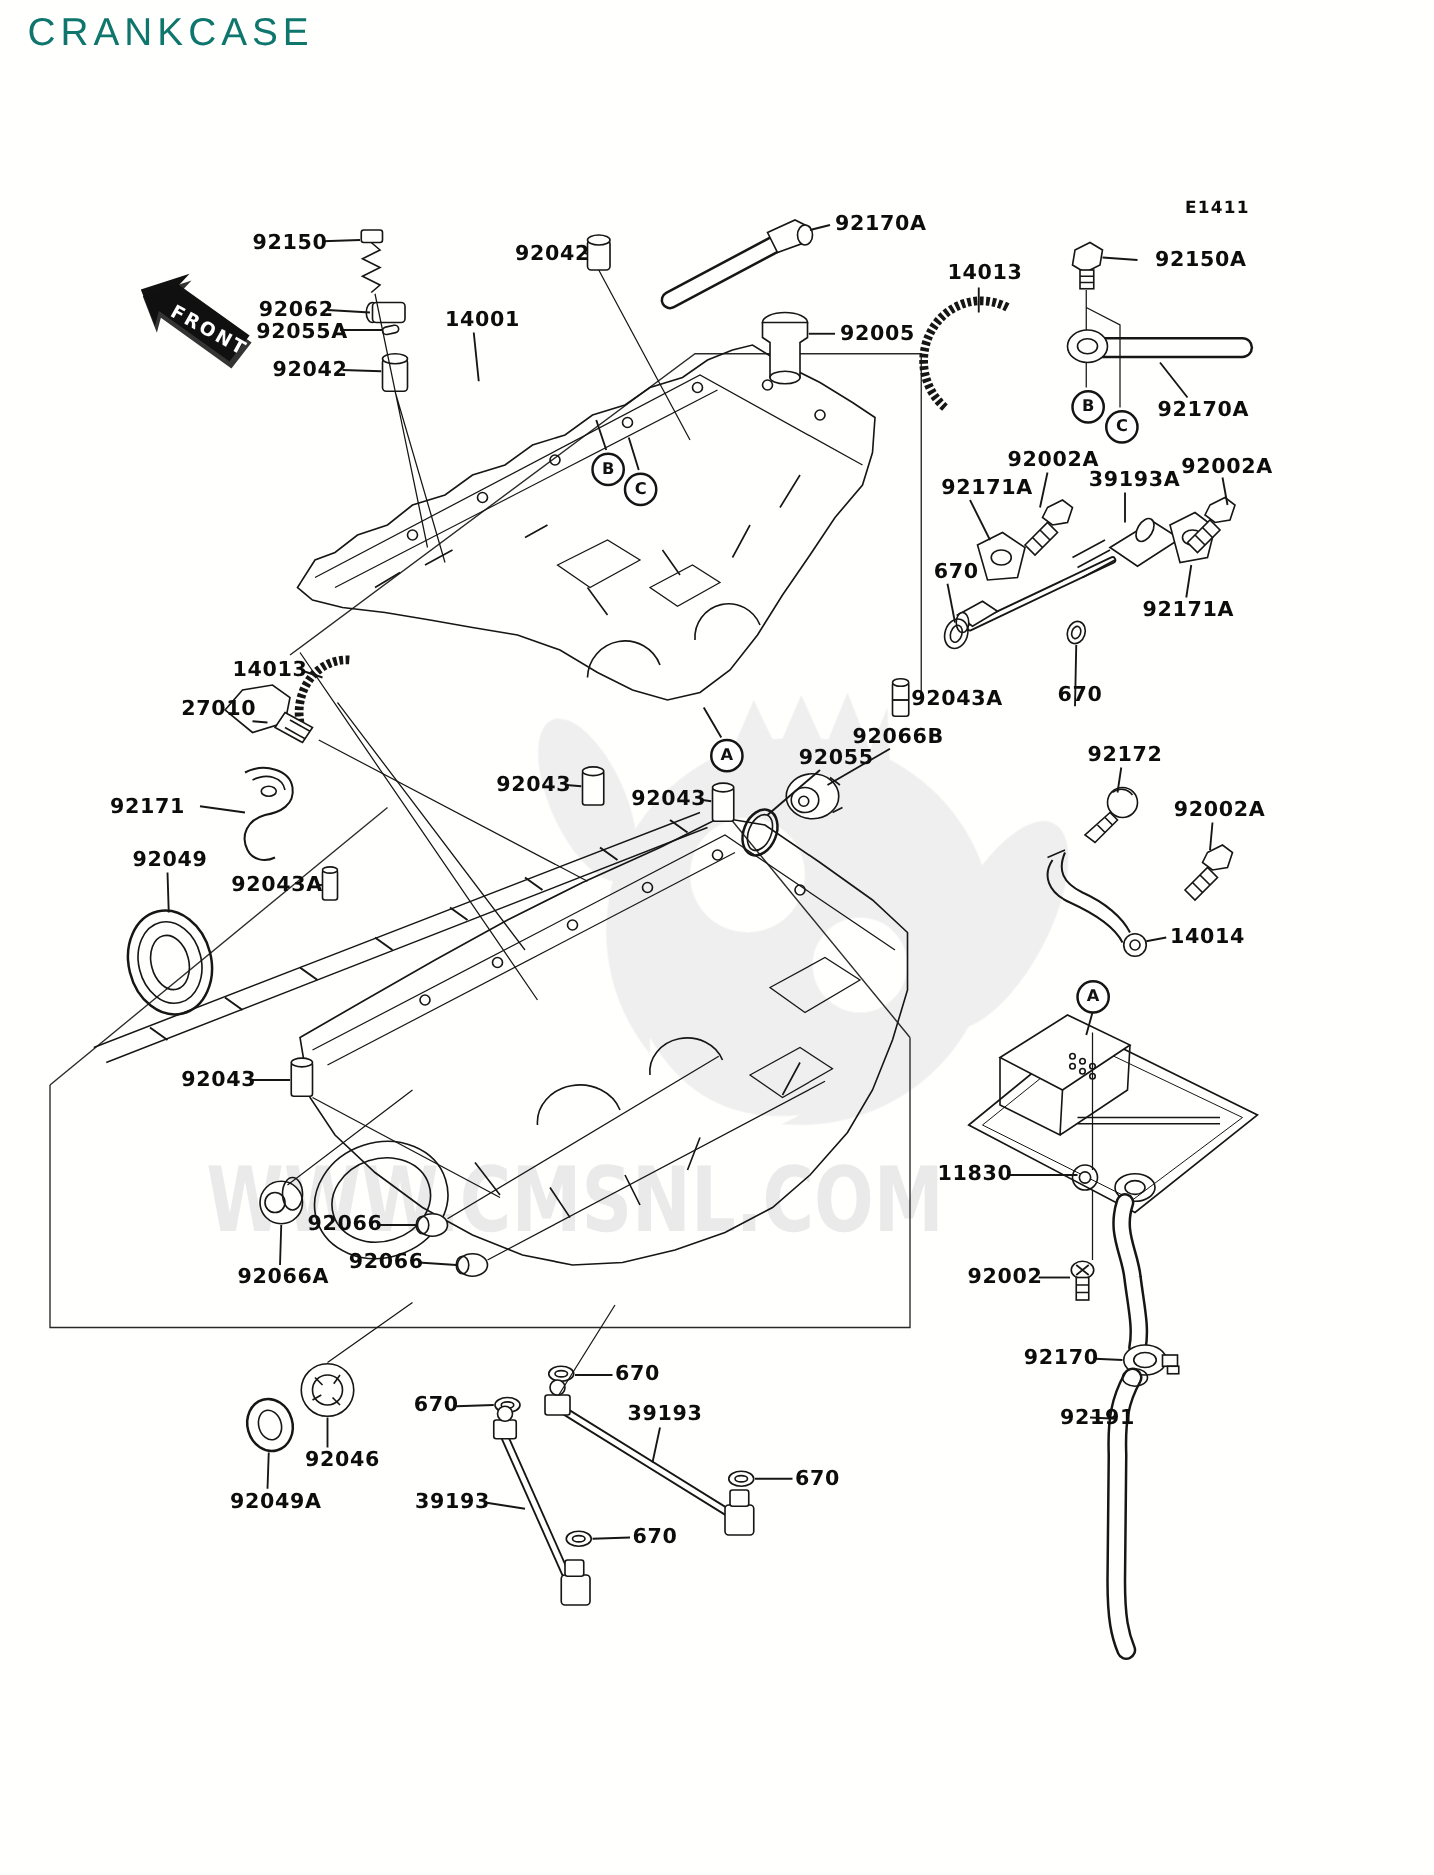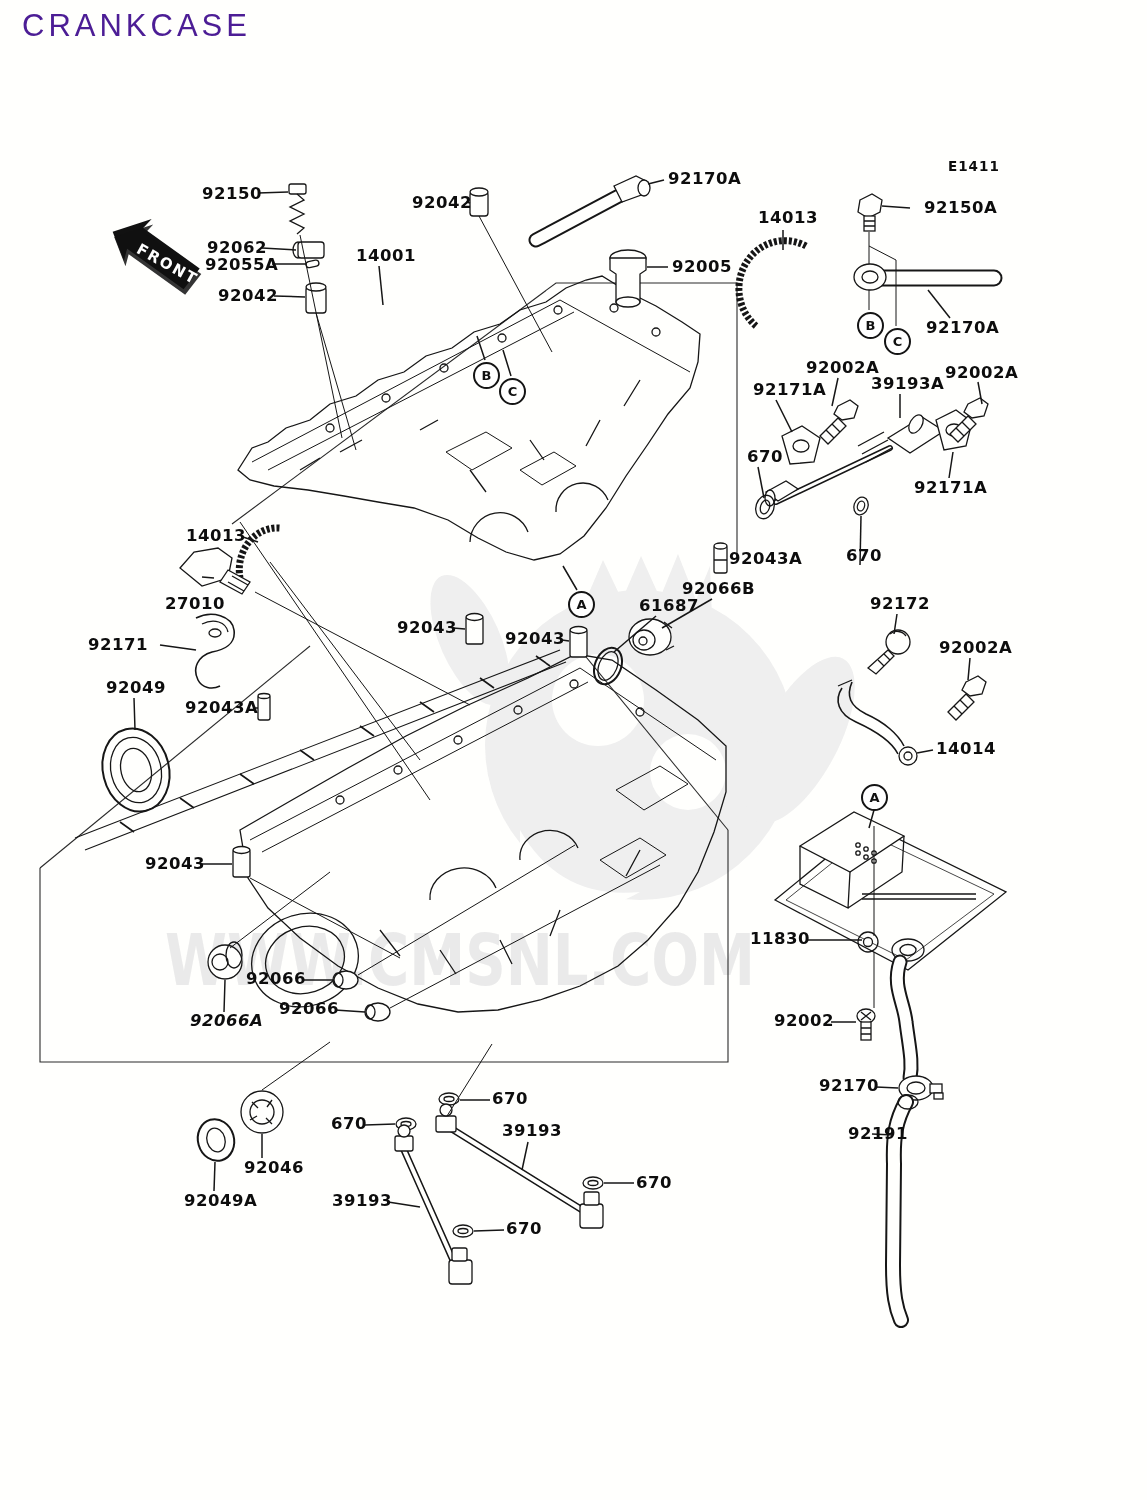--- a/index.html
+++ b/index.html
@@ -3,21 +3,21 @@
 <meta charset="utf-8">
 <style>
   html,body{margin:0;padding:0;}
   body{
     width:1147px;height:1500px;position:relative;overflow:hidden;
     background:#fffffd;font-family:"Liberation Sans",sans-serif;
   }
   #stage{position:absolute;left:0;top:0;width:1147px;height:1500px;}
   .page-title{
     position:absolute;left:22px;top:8px;
-    font-size:31px;color:#4c1d95;letter-spacing:4px;font-weight:400;
+    font-size:31px;color:#0f766e;letter-spacing:4px;font-weight:400;
   }
   svg{position:absolute;left:0;top:0;}
   .part-label{
     position:absolute;white-space:nowrap;color:#0d0d0d;
     font-family:"DejaVu Sans","Liberation Sans",sans-serif;
     font-weight:700;font-size:16.5px;letter-spacing:.5px;line-height:1;
     z-index:5;
   }
   .part-label.small{font-size:13.5px;letter-spacing:1px;}
   .marker{
@@ -357,38 +357,38 @@
       <div class="part-label" style="left: 672px; top: 259px;">92005</div>
       <div class="part-label" style="left: 218px; top: 288px;">92042</div>
       <div class="part-label" style="left: 926px; top: 320px;">92170A</div>
       <div class="part-label" style="left: 806px; top: 360px;">92002A</div>
       <div class="part-label" style="left: 871px; top: 376px;">39193A</div>
       <div class="part-label" style="left: 945px; top: 365px;">92002A</div>
       <div class="part-label" style="left: 753px; top: 382px;">92171A</div>
       <div class="part-label" style="left: 747px; top: 449px;">670</div>
       <div class="part-label" style="left: 914px; top: 480px;">92171A</div>
       <div class="part-label" style="left: 186px; top: 528px;">14013</div>
-      <div class="part-label" style="left: 145px; top: 596px; margin-left: 20px;">27010</div>
+      <div class="part-label" style="left: 145px; top: 559px;">27010</div>
       <div class="part-label" style="left: 729px; top: 551px;">92043A</div>
       <div class="part-label" style="left: 846px; top: 548px;">670</div>
       <div class="part-label" style="left: 682px; top: 581px;">92066B</div>
-      <div class="part-label" style="left: 639px; top: 598px;">61687</div>
+      <div class="part-label" style="left: 639px; top: 598px;">92055</div>
       <div class="part-label" style="left: 870px; top: 596px;">92172</div>
       <div class="part-label" style="left: 397px; top: 620px;">92043</div>
       <div class="part-label" style="left: 505px; top: 631px;">92043</div>
       <div class="part-label" style="left: 88px; top: 637px;">92171</div>
       <div class="part-label" style="left: 939px; top: 640px;">92002A</div>
       <div class="part-label" style="left: 106px; top: 680px;">92049</div>
       <div class="part-label" style="left: 185px; top: 700px;">92043A</div>
       <div class="part-label" style="left: 936px; top: 741px;">14014</div>
       <div class="part-label" style="left: 145px; top: 856px;">92043</div>
       <div class="part-label" style="left: 750px; top: 931px;">11830</div>
       <div class="part-label" style="left: 246px; top: 971px;">92066</div>
       <div class="part-label" style="left: 279px; top: 1001px;">92066</div>
-      <div class="part-label" style="left: 190px; top: 1013px; font-style: italic;">92066A</div>
+      <div class="part-label" style="left: 190px; top: 1013px;">92066A</div>
       <div class="part-label" style="left: 774px; top: 1013px;">92002</div>
       <div class="part-label" style="left: 819px; top: 1078px;">92170</div>
       <div class="part-label" style="left: 492px; top: 1091px;">670</div>
       <div class="part-label" style="left: 331px; top: 1116px;">670</div>
       <div class="part-label" style="left: 502px; top: 1123px;">39193</div>
       <div class="part-label" style="left: 848px; top: 1126px;">92191</div>
       <div class="part-label" style="left: 244px; top: 1160px;">92046</div>
       <div class="part-label" style="left: 636px; top: 1175px;">670</div>
       <div class="part-label" style="left: 184px; top: 1193px;">92049A</div>
       <div class="part-label" style="left: 332px; top: 1193px;">39193</div>

